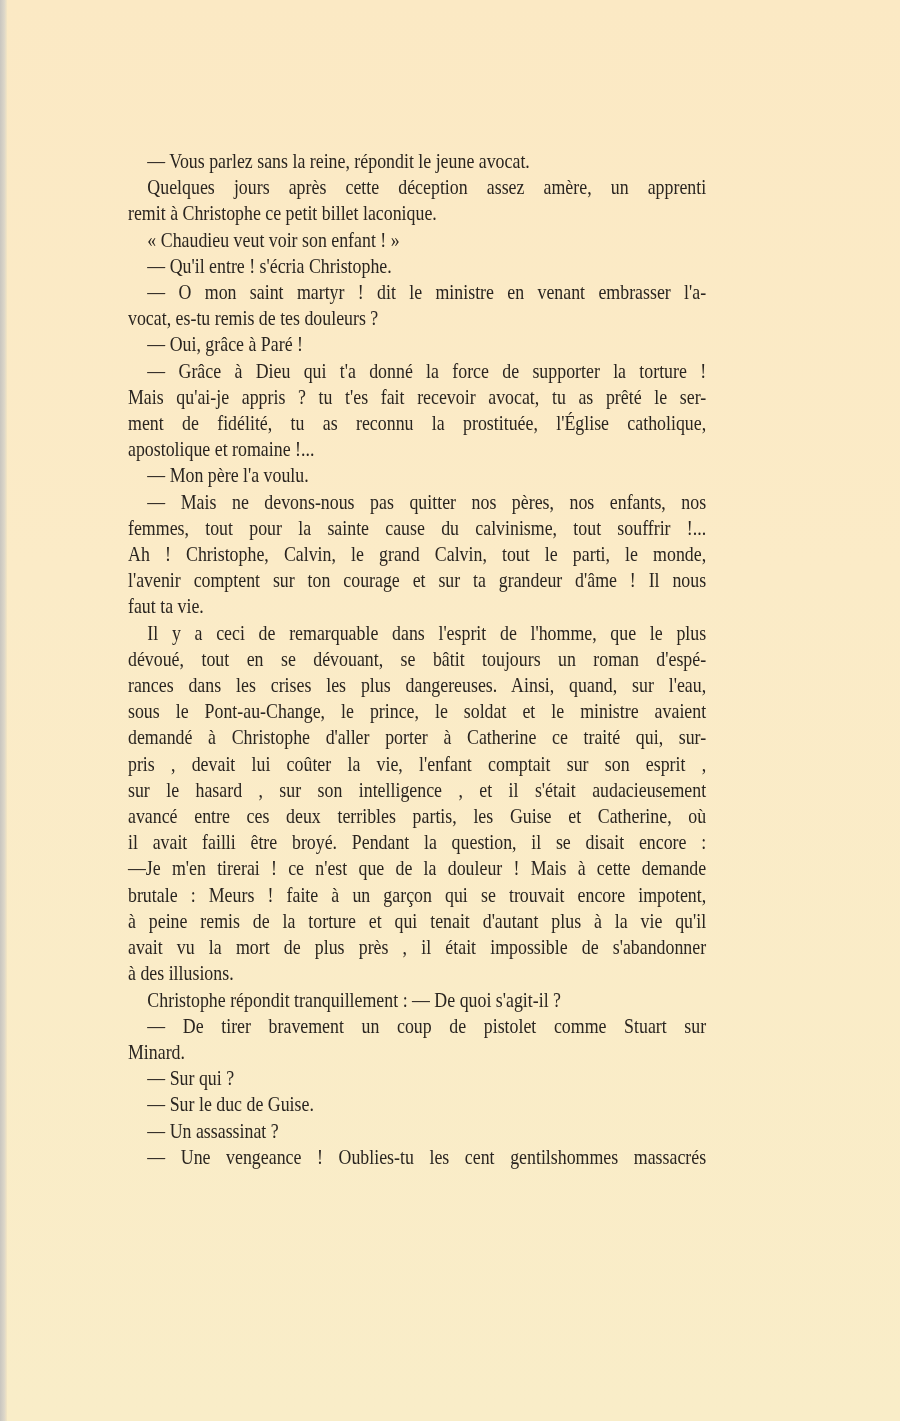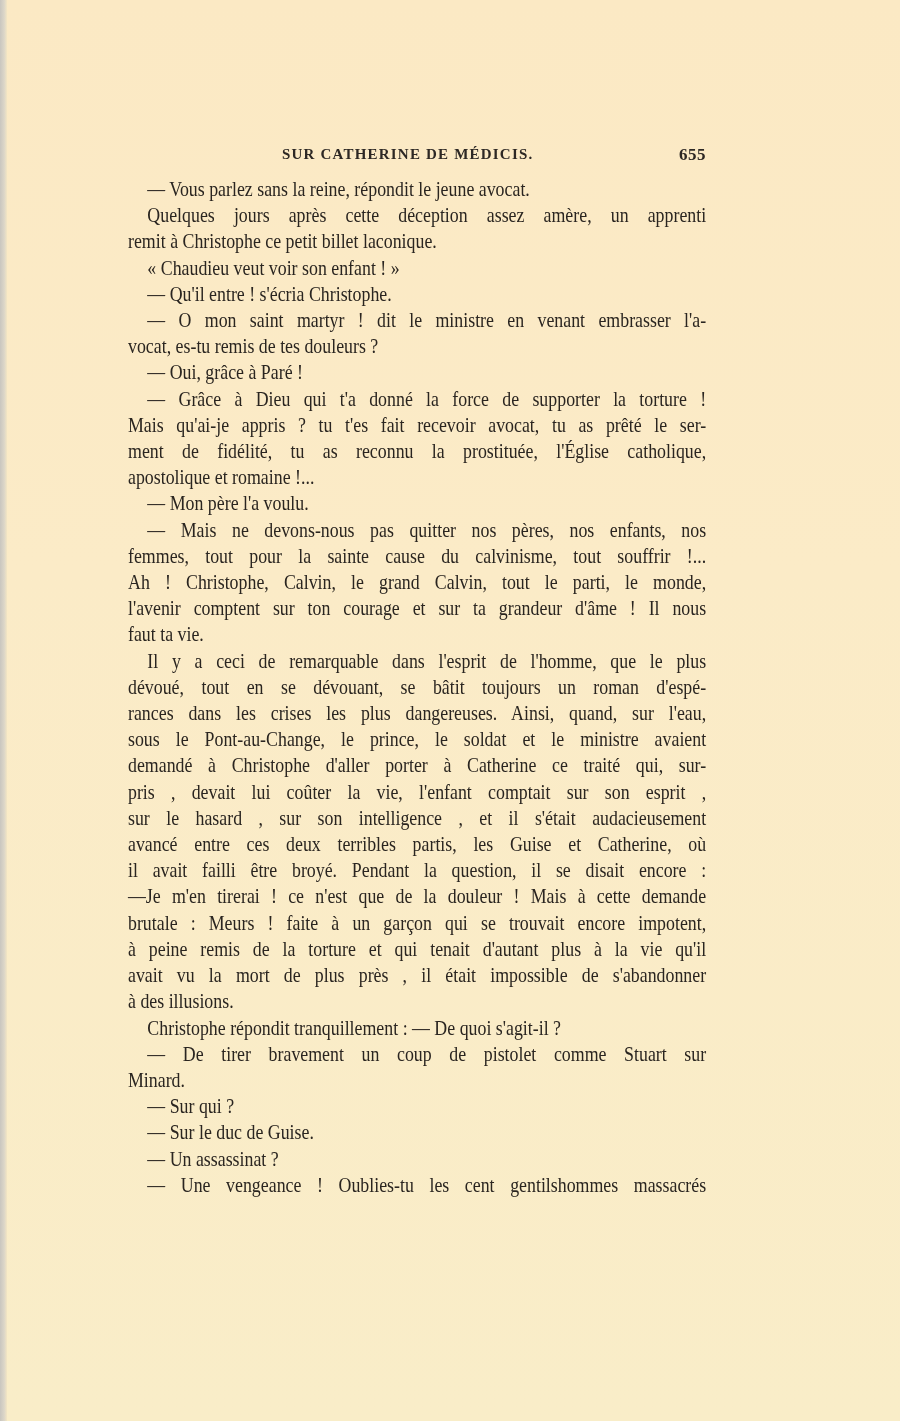--- a/index.html
+++ b/index.html
@@ -74,24 +74,20 @@
     padding-left: 22px;
   }
   .para { text-indent: 0; }
 </style>
 </head>
 <body>
 
 <div class="left-edge"></div>
 
 <div class="page">
-  <div class="running-head">
-    <span class="title">SUR CATHERINE DE MÉDICIS.</span>
-    <span class="folio">655</span>
-  </div>
 
   <div class="body-text" id="body-text">
       <p class="para">
         <span class="line first last last">— Vous parlez sans la reine, répondit le jeune avocat.</span>
       </p>
       <p class="para">
         <span class="line first">Quelques jours après cette déception assez amère, un apprenti</span>
         <span class="line last">remit à Christophe ce petit billet laconique.</span>
       </p>
       <p class="para">

